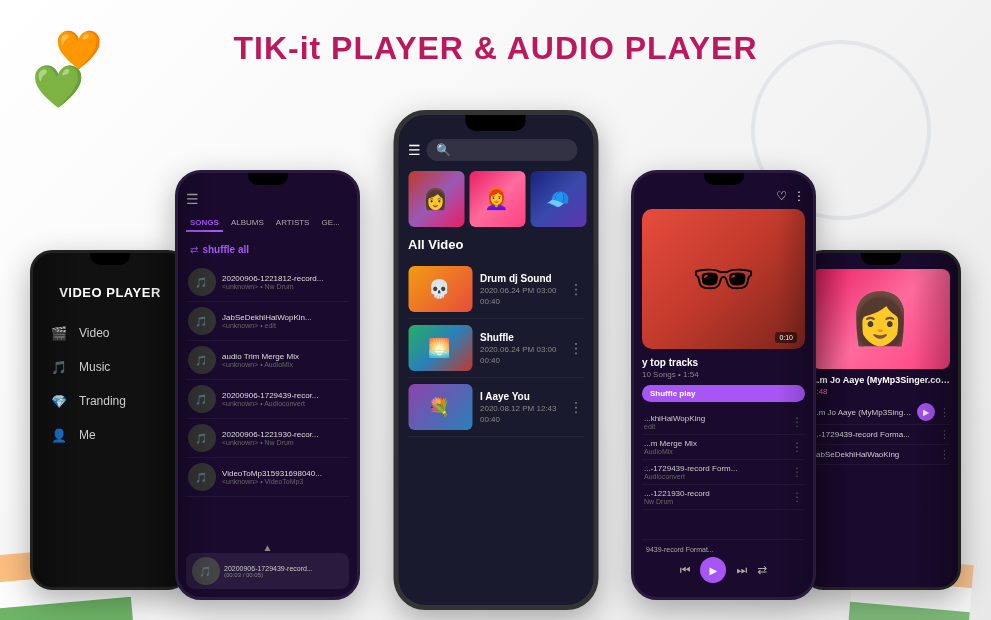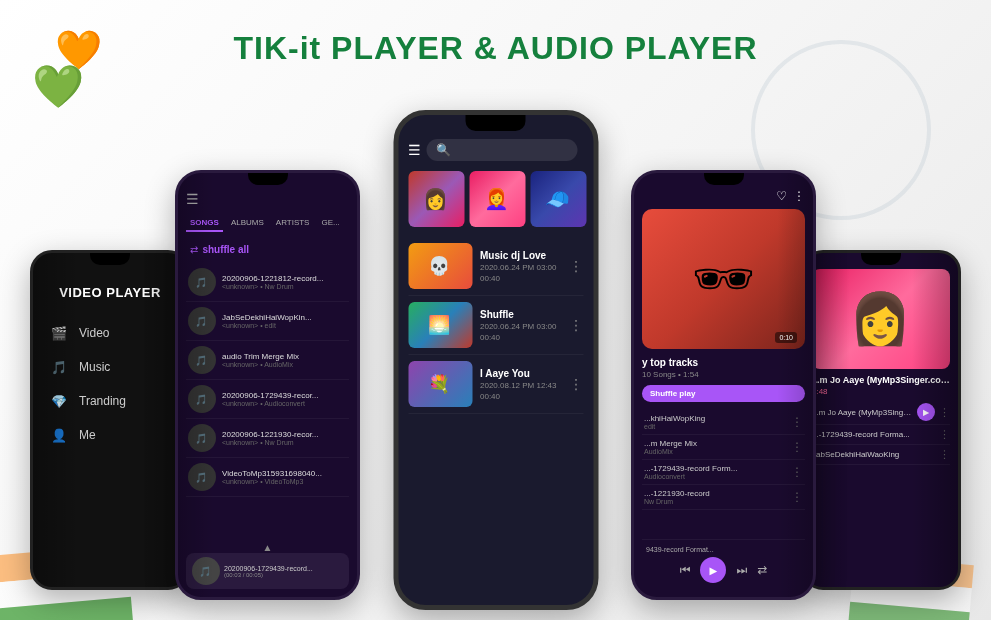--- a/index.html
+++ b/index.html
@@ -49,21 +49,21 @@
 
     
     .title {
       position: absolute;
       top: 30px;
       left: 0;
       right: 0;
       text-align: center;
       font-size: 32px;
       font-weight: 900;
-      color: #15803d;
+      color: #be185d;
       letter-spacing: 1px;
     }
 
     
     .phones-container {
       position: absolute;
       bottom: 0;
       left: 0;
       right: 0;
       top: 90px;
@@ -744,26 +744,27 @@
         <div class="p3-thumb p3-thumb-1">
           <div class="p3-thumb-inner">👩</div>
         </div>
         <div class="p3-thumb p3-thumb-2">
           <div class="p3-thumb-inner">👩‍🦰</div>
         </div>
         <div class="p3-thumb p3-thumb-3">
           <div class="p3-thumb-inner">🧢</div>
         </div>
       </div>
+      <div class="p3-section-title">All Video</div>
       <div class="p3-video-row">
         <div class="p3-video-thumb p3-vt-1">
           <div class="p3-vt-emoji">💀</div>
         </div>
         <div class="p3-video-info">
-          <div class="p3-video-name">Music dj Love</div>
+          <div class="p3-video-name">Drum dj Sound</div>
           <div class="p3-video-date">2020.06.24 PM 03:00</div>
           <div class="p3-video-dur">00:40</div>
         </div>
         <span class="p3-video-more">⋮</span>
       </div>
       <div class="p3-video-row">
         <div class="p3-video-thumb p3-vt-2">
           <div class="p3-vt-emoji">🌅</div>
         </div>
         <div class="p3-video-info">

